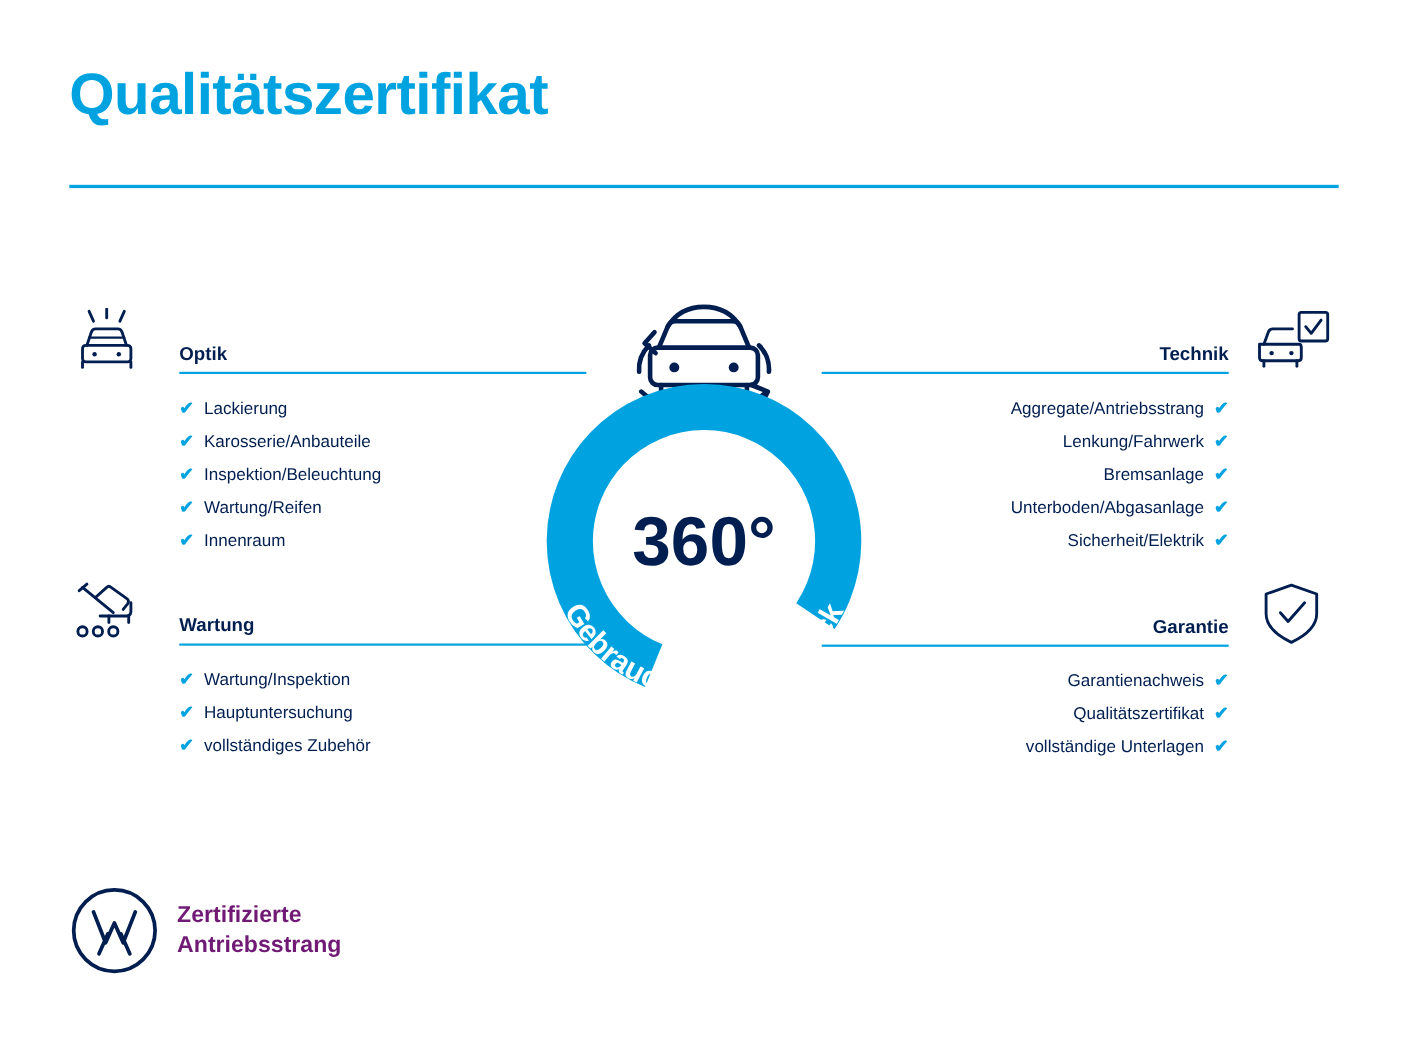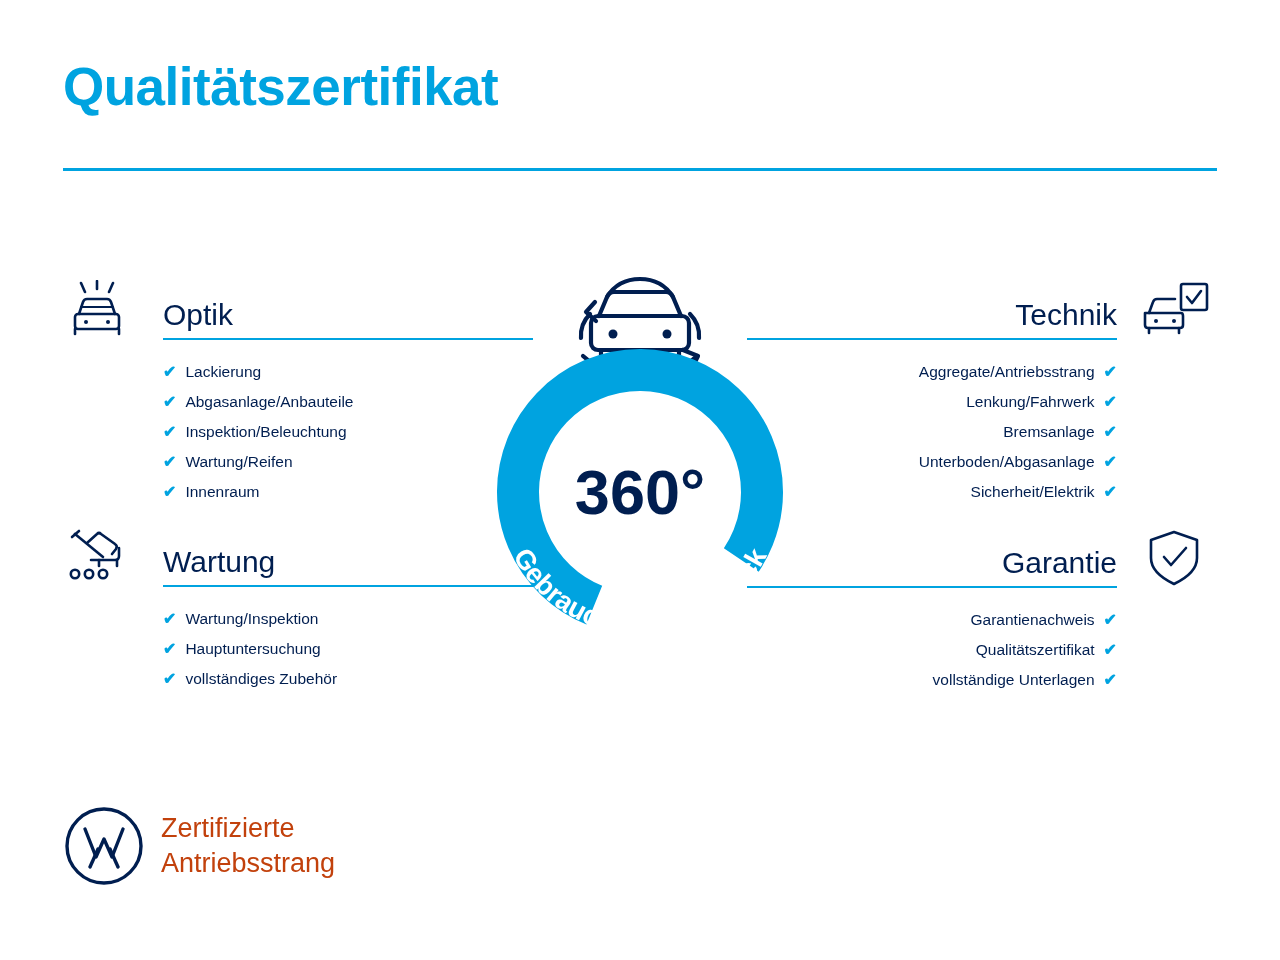--- a/index.html
+++ b/index.html
@@ -64,22 +64,22 @@
     display: flex;
     align-items: center;
     justify-content: center;
   }
   .head-text-wrap {
     flex: 1 1 auto;
     display: flex;
     flex-direction: column;
   }
   .block-title {
-    font-size: 30px;
-    font-weight: normal;
+    font-size: 17px;
+    font-weight: bold;
     color: #001e50;
     padding-bottom: 6px;
   }
   .col-right .block-title { text-align: right; }
   .head-rule {
     height: 2px;
     background: #00a3e0;
     width: 100%;
   }
 
@@ -127,24 +127,24 @@
   .footer {
     position: absolute;
     left: 63px;
     top: 805px;
     display: flex;
     align-items: center;
     gap: 16px;
   }
   .vw-logo { width: 82px; height: 82px; flex: 0 0 82px; }
   .footer-text {
-    font-size: 27px;
-    font-weight: normal;
+    font-size: 21px;
+    font-weight: bold;
     line-height: 1.28;
-    color: #c2410c;
+    color: #701a75;
   }
   .footer-text span { display: block; }
 </style>
 </head>
 <body>
 
 <div class="page-title">Qualitätszertifikat</div>
 <div class="title-rule"></div>
 
 <div class="col col-left block-optik">
@@ -168,21 +168,21 @@
       <div class="head-rule"></div>
     </div>
   </div>
   <ul class="item-list">
     <li class="item">
       <span class="check">✔</span>
       <span class="item-label">Lackierung</span>
     </li>
     <li class="item">
       <span class="check">✔</span>
-      <span class="item-label">Abgasanlage/Anbauteile</span>
+      <span class="item-label">Karosserie/Anbauteile</span>
     </li>
     <li class="item">
       <span class="check">✔</span>
       <span class="item-label">Inspektion/Beleuchtung</span>
     </li>
     <li class="item">
       <span class="check">✔</span>
       <span class="item-label">Wartung/Reifen</span>
     </li>
     <li class="item">

